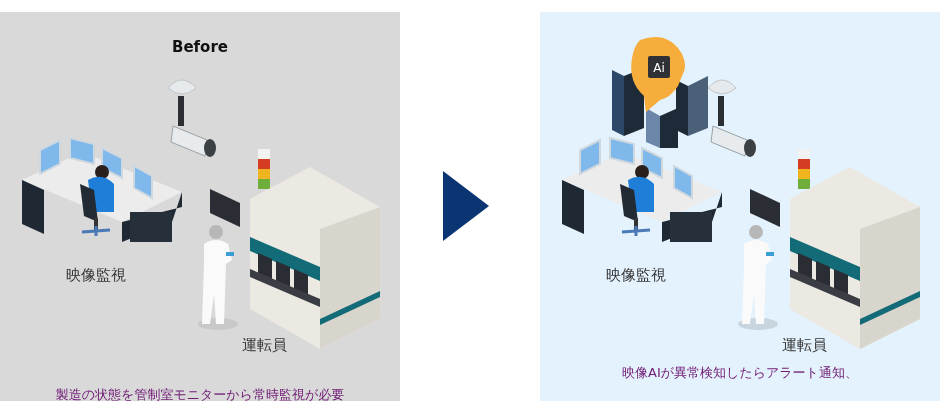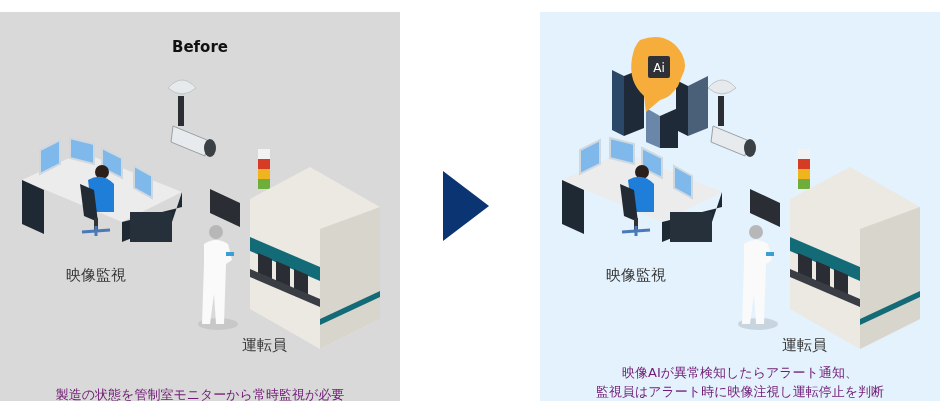--- a/index.html
+++ b/index.html
@@ -139,15 +139,14 @@
     <ellipse cx="18" cy="100" rx="20" ry="6" fill="#c9d5de"></ellipse>
     <circle cx="16" cy="8" r="7" fill="#b7b7b7"></circle>
     <path d="M4 20 Q16 12 28 20 L32 36 L26 40 L24 100 L16 100 L14 70 L10 100 L2 100 L4 40 Z" fill="#fafafa"></path>
     <rect x="26" y="28" width="8" height="4" fill="#3b9fd6"></rect>
   </svg>
 
   <div class="label" style="left:66px;top:246px">映像監視</div>
   <div class="label" style="left:242px;top:316px">運転員</div>
   <div class="caption" style="top:351px">
     <div>映像AIが異常検知したらアラート通知、</div>
-    <div>監視員はアラート時に映像注視し運転停止を判断</div>
   </div>
 </div>
 
 </body></html>

